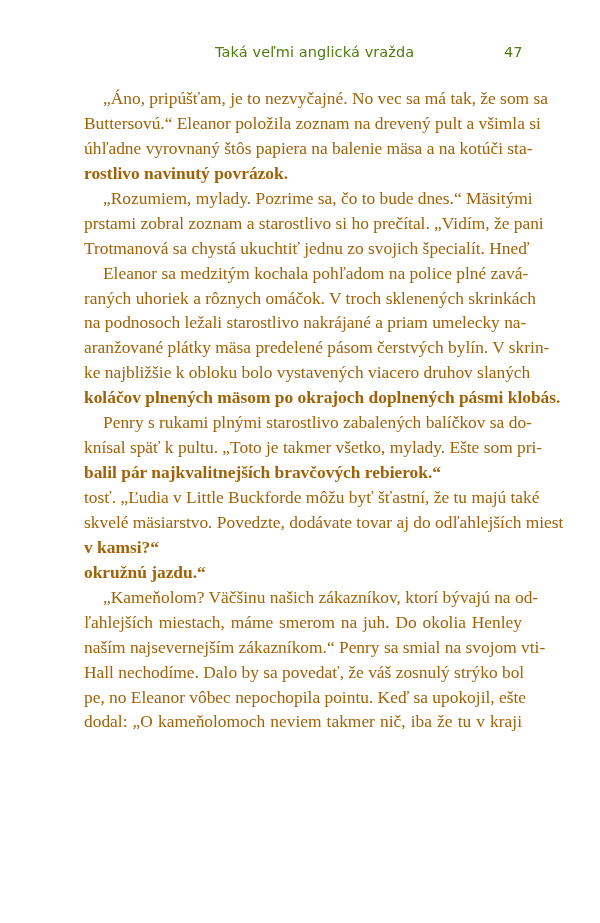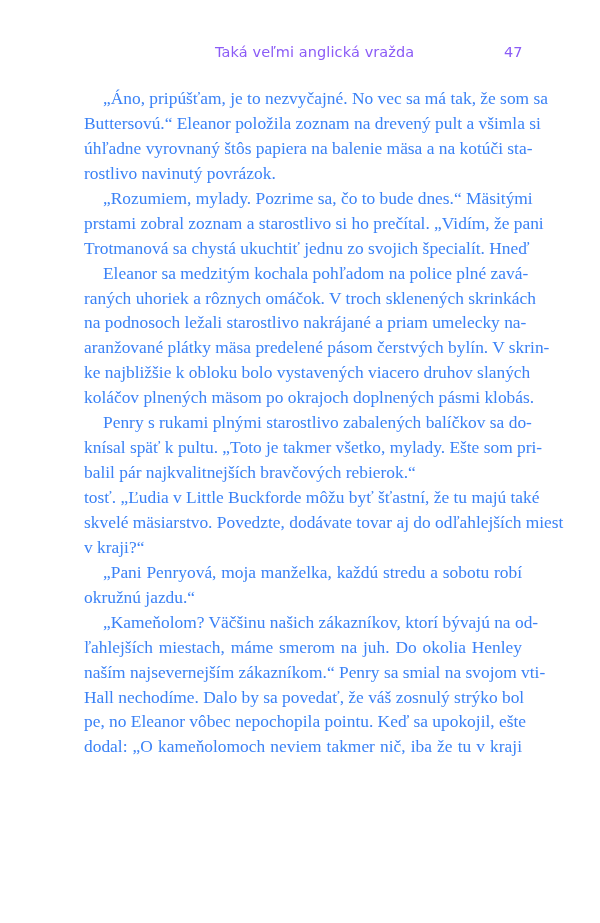--- a/index.html
+++ b/index.html
@@ -15,21 +15,21 @@
       color: #3a3a3a;
     }
     .running-head {
       position: absolute;
       top: 44px;
       left: 0;
       width: 600px;
       height: 24px;
       font-family: "DejaVu Sans", sans-serif;
       font-size: 14.5px;
-      color: #8b5cf6;
+      color: #4d7c0f;
     }
     .running-title {
       position: absolute;
       left: 215px;
       top: 0;
       white-space: nowrap;
       letter-spacing: 0.1px;
     }
     .page-number {
       position: absolute;
@@ -38,32 +38,33 @@
       white-space: nowrap;
     }
     .body-text {
       position: absolute;
       top: 86px;
       left: 84px;
       width: 438px;
       font-family: "Liberation Serif", "DejaVu Serif", serif;
       font-size: 17.4px;
       line-height: 24.95px;
-      color: #3b82f6;
+      color: #a16207;
     }
     .paragraph { margin: 0; }
     .line {
       display: block;
       white-space: nowrap;
       text-align: justify;
       text-align-last: justify;
       height: 24.95px;
     }
     .line.last {
       text-align-last: left;
+      font-weight: bold;
     }
     .line.indent {
       padding-left: 19px;
     }
   </style>
 </head>
 <body>
 
 <div class="running-head">
   <span class="running-title">Taká veľmi anglická vražda</span>
@@ -91,24 +92,23 @@
       <span class="line last">koláčov plnených mäsom po okrajoch doplnených pásmi klobás.</span>
     </div>
     <div class="paragraph">
       <span class="line indent">Penry s rukami plnými starostlivo zabalených balíčkov sa do-</span>
       <span class="line">knísal späť k pultu. „Toto je takmer všetko, mylady. Ešte som pri-</span>
       <span class="line last">balil pár najkvalitnejších bravčových rebierok.“</span>
     </div>
     <div class="paragraph">
       <span class="line">tosť. „Ľudia v Little Buckforde môžu byť šťastní, že tu majú také</span>
       <span class="line">skvelé mäsiarstvo. Povedzte, dodávate tovar aj do odľahlejších miest</span>
-      <span class="line last">v kraji?“</span>
+      <span class="line last">v kamsi?“</span>
     </div>
     <div class="paragraph">
-      <span class="line indent">„Pani Penryová, moja manželka, každú stredu a sobotu robí</span>
       <span class="line last">okružnú jazdu.“</span>
     </div>
     <div class="paragraph">
       <span class="line indent">„Kameňolom? Väčšinu našich zákazníkov, ktorí bývajú na od-</span>
       <span class="line">ľahlejších miestach, máme smerom na juh. Do okolia Henley</span>
       <span class="line">naším najsevernejším zákazníkom.“ Penry sa smial na svojom vti-</span>
       <span class="line">Hall nechodíme. Dalo by sa povedať, že váš zosnulý strýko bol</span>
       <span class="line">pe, no Eleanor vôbec nepochopila pointu. Keď sa upokojil, ešte</span>
       <span class="line">dodal: „O kameňolomoch neviem takmer nič, iba že tu v kraji</span>
     </div>

